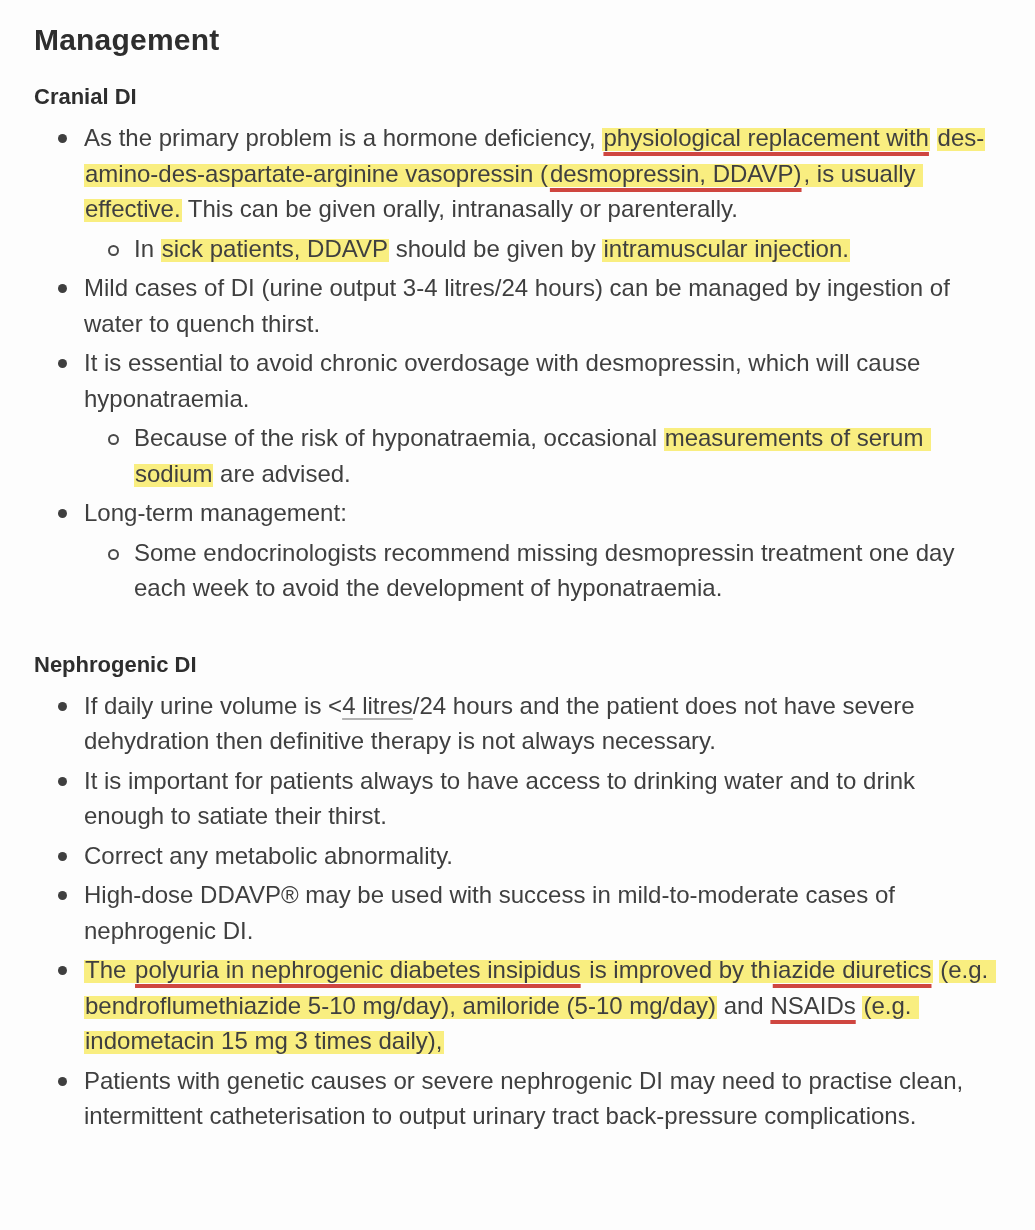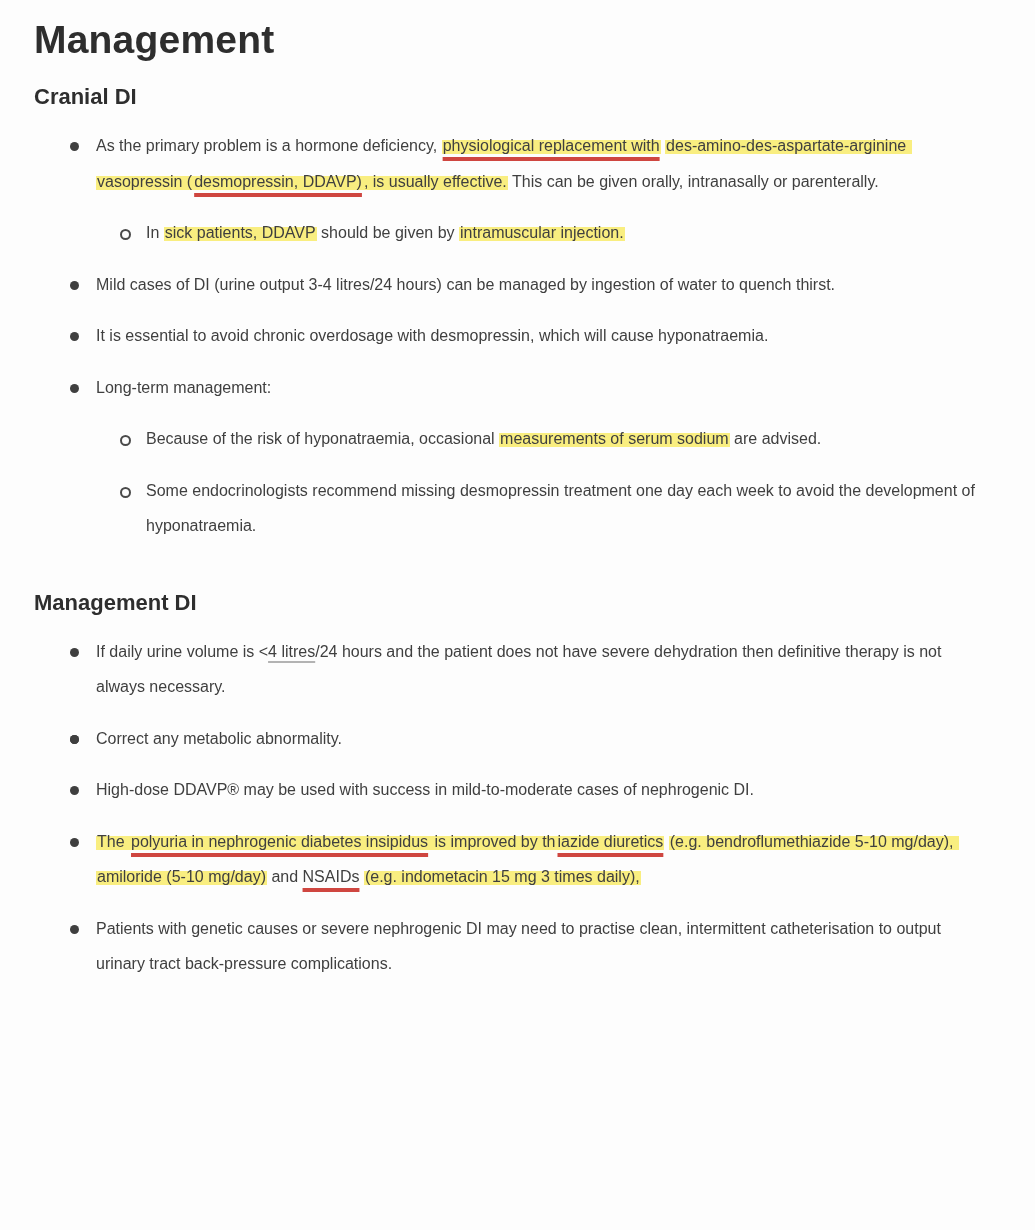--- a/index.html
+++ b/index.html
@@ -17,21 +17,21 @@
     font-family:"Liberation Sans", sans-serif;
     color:var(--text);
   }
   .page{
     width:1035px;
     min-height:1230px;
     padding:12px 38px 40px 34px;
     background:var(--bg);
   }
   h1{
-    font-size:39px;
+    font-size:30px;
     line-height:40px;
     font-weight:700;
     color:var(--heading);
     margin:8px 0 22px 0;
     letter-spacing:0.2px;
   }
   h2{
     font-size:22px;
     line-height:30px;
     font-weight:700;
@@ -40,23 +40,23 @@
   }
   .section{margin:0;}
   .section + .section{margin-top:44px;}
   ul.list{
     list-style:none;
     margin:0;
     padding:0;
   }
   li.item{
     position:relative;
-    font-size:16px;
+    font-size:24px;
     line-height:35.5px;
-    margin:16px;
+    margin:4px;
   }
   li.l1{padding-left:46px;}
   li.l2{padding-left:96px;}
   .marker{
     position:absolute;
     display:block;
   }
   li.l1 > .marker{
     left:20px;
     top:14px;
@@ -102,30 +102,30 @@
 <div class="page">
   <h1>Management</h1>
   <div id="sections">
       <div class="section">
         <h2 class="section-heading">Cranial DI</h2>
         <ul class="list">
           <li class="item l1"><span class="marker"></span><span class="content"><span class="run">As the primary problem is a hormone deficiency, </span><span class="run hl u-red">physiological replacement with</span><span class="run"> </span><span class="run hl">des-amino-des-aspartate-arginine vasopressin (</span><span class="run hl u-red">desmopressin, DDAVP)</span><span class="run hl">, is usually effective.</span><span class="run"> This can be given orally, intranasally or parenterally.</span></span></li>
           <li class="item l2"><span class="marker"></span><span class="content"><span class="run">In </span><span class="run hl">sick patients, DDAVP</span><span class="run"> should be given by </span><span class="run hl">intramuscular injection.</span></span></li>
           <li class="item l1"><span class="marker"></span><span class="content"><span class="run">Mild cases of DI (urine output 3-4 litres/24 hours) can be managed by ingestion of water to quench thirst.</span></span></li>
           <li class="item l1"><span class="marker"></span><span class="content"><span class="run">It is essential to avoid chronic overdosage with desmopressin, which will cause hyponatraemia.</span></span></li>
+          <li class="item l2"><span class="marker"></span><span class="content"><span class="run">Because of the risk of hyponatraemia, occasional </span><span class="run hl">measurements of serum sodium</span><span class="run"> are advised.</span></span></li>
           <li class="item l1"><span class="marker"></span><span class="content"><span class="run">Long-term management:</span></span></li>
-          <li class="item l2"><span class="marker"></span><span class="content"><span class="run">Because of the risk of hyponatraemia, occasional </span><span class="run hl">measurements of serum sodium</span><span class="run"> are advised.</span></span></li>
           <li class="item l2"><span class="marker"></span><span class="content"><span class="run">Some endocrinologists recommend missing desmopressin treatment one day each week to avoid the development of hyponatraemia.</span></span></li>
         </ul>
       </div>
       <div class="section">
-        <h2 class="section-heading">Management DI</h2>
+        <h2 class="section-heading">Nephrogenic DI</h2>
         <ul class="list">
           <li class="item l1"><span class="marker"></span><span class="content"><span class="run">If daily urine volume is &lt;</span><span class="run u-grey">4 litres</span><span class="run">/24 hours and the patient does not have severe dehydration then definitive therapy is not always necessary.</span></span></li>
-          <li class="item l1"><span class="marker"></span></li>
+          <li class="item l1"><span class="marker"></span><span class="content"><span class="run">It is important for patients always to have access to drinking water and to drink enough to satiate their thirst.</span></span></li>
           <li class="item l1"><span class="marker"></span><span class="content"><span class="run">Correct any metabolic abnormality.</span></span></li>
           <li class="item l1"><span class="marker"></span><span class="content"><span class="run">High-dose DDAVP® may be used with success in mild-to-moderate cases of nephrogenic DI.</span></span></li>
           <li class="item l1"><span class="marker"></span><span class="content"><span class="run hl">The </span><span class="run hl u-red">polyuria in nephrogenic diabetes insipidus</span><span class="run hl"> is improved by th</span><span class="run hl u-red">iazide diuretics</span><span class="run"> </span><span class="run hl">(e.g. bendroflumethiazide 5-10 mg/day), amiloride (5-10 mg/day)</span><span class="run"> and </span><span class="run u-red">NSAIDs</span><span class="run"> </span><span class="run hl">(e.g. indometacin 15 mg 3 times daily),</span></span></li>
           <li class="item l1"><span class="marker"></span><span class="content"><span class="run">Patients with genetic causes or severe nephrogenic DI may need to practise clean, intermittent catheterisation to output urinary tract back-pressure complications.</span></span></li>
         </ul>
       </div>
     </div>
 </div>
 
 </body></html>

